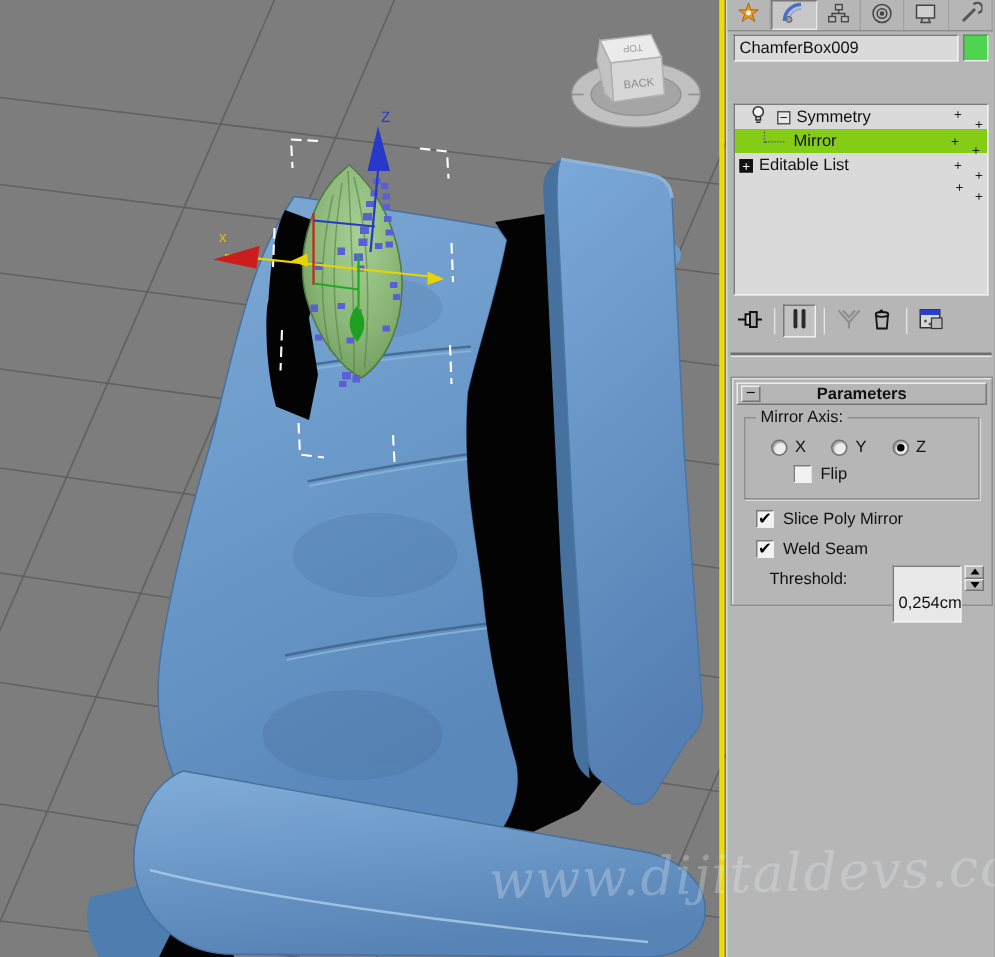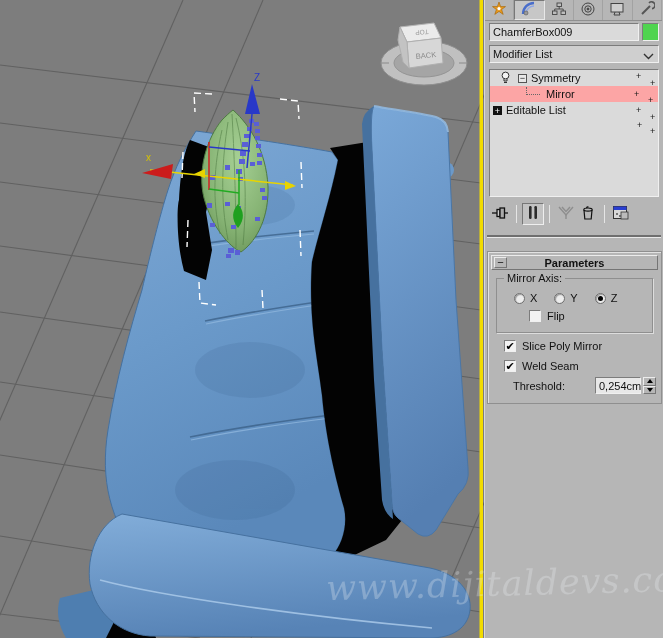--- a/index.html
+++ b/index.html
@@ -22,21 +22,21 @@
   .name-field{position:absolute;left:4px;top:23px;width:150px;height:18px;background:#dadada;
     padding:2px 3px;white-space:nowrap;overflow:hidden;}
   .color-swatch{position:absolute;left:157px;top:23px;width:17px;height:18px;}
   
   .combo{position:absolute;left:4px;top:45px;width:170px;height:18px;background:#cfcfcf;
     padding:2px 3px;}
   .combo .chev{position:absolute;right:4px;top:4px;}
   
   .stack{position:absolute;left:4px;top:69px;width:170px;height:128px;background:#dadada;}
   .stack-row{height:16px;display:flex;align-items:center;position:relative;cursor:default;}
-  .stack-row.selected{background:#fca5a5;padding-left:17px;}
+  .stack-row.selected{background:#84cc16;}
   .bulb{margin-left:10px;}
   .expando{display:inline-block;width:9px;height:9px;border:1px solid #555;background:#e8e8e8;
     font-size:9px;line-height:7px;text-align:center;margin-left:7px;}
   .expando.black{background:#111;color:#fff;border-color:#111;line-height:8px;margin-left:3px;}
   .treeline{display:inline-block;width:14px;height:8px;border-left:1px dotted #666;
     border-bottom:1px dotted #666;margin:-6px 2px 0 19px;}
   .stack-label{margin-left:4px;}
   .speck{position:absolute;font-size:9px;color:#1a1a1a;line-height:6px;pointer-events:none;}
   
   .stack-tools{position:absolute;left:4px;top:201px;width:170px;height:26px;display:flex;
@@ -63,21 +63,21 @@
     box-shadow:inset 1px 1px 1px #9a9a9a;position:relative;}
   .radio.selected::after{content:"";position:absolute;left:2px;top:2px;width:5px;height:5px;
     border-radius:50%;background:#000;}
   .radio-label{margin-left:5px;}
   .checkrow{position:absolute;display:flex;align-items:flex-start;}
   .checkbox{width:12px;height:12px;background:#f2f2f2;display:flex;align-items:center;
     justify-content:center;font-size:11px;line-height:10px;color:#000;}
   .checklabel{margin-left:6px;}
   .threshold-label{position:absolute;left:1px;top:128px;width:103px;text-align:left;margin-left:24px;}
   .threshold-field{position:absolute;left:107px;top:125px;width:46px;height:17px;background:#e8e8e8;
-    padding:2px 3px;white-space:nowrap;text-align:right;}
+    padding:18px 3px;white-space:nowrap;text-align:right;}
   .spinner{position:absolute;left:155px;top:125px;width:13px;height:17px;display:flex;
     flex-direction:column;}
   .spin-btn{flex:1;background:#b6b6b6;display:flex;align-items:center;justify-content:center;}
   .tri-up{width:0;height:0;border-left:3px solid transparent;border-right:3px solid transparent;
     border-bottom:4px solid #000;}
   .tri-down{width:0;height:0;border-left:3px solid transparent;border-right:3px solid transparent;
     border-top:4px solid #000;}
   .watermark{position:absolute;left:326px;top:563px;width:400px;font-family:"DejaVu Serif",serif;
     font-style:italic;font-size:35px;color:rgba(238,242,246,0.28);pointer-events:none;
     transform:rotate(-1.5deg);letter-spacing:1px;z-index:40;}
@@ -329,28 +329,20 @@
           <path d="M10,2 a3.4,3.4 0 1 1 3,5.6" stroke-width="1.6"></path>
             </g>
           </svg>
       </span>
     </div>
   </div>
 
   <div class="name-field sunken">ChamferBox009</div>
   <div class="color-swatch sunken" style="background:#4fd44f;"></div>
 
-  <div class="combo sunken">
-    <span>Modifier List</span>
-    <span class="chev">
-      <svg width="11" height="8">
-          <polyline points="1,2 5.5,6.5 10,2" fill="none" stroke="#333" stroke-width="1.4"></polyline>
-        </svg>
-    </span>
-  </div>
 
   <div class="stack sunken">
     <div class="stack-row">
       <span class="bulb">
         <svg width="11" height="13">
             <g fill="#f4f4f4" stroke="#333" stroke-width="1">
           <circle cx="5.5" cy="4.5" r="3.4"></circle>
           <path d="M4,8 L4,10 L7,10 L7,8" fill="none"></path>
               <line x1="4" y1="11.5" x2="7" y2="11.5"></line>
             </g>

